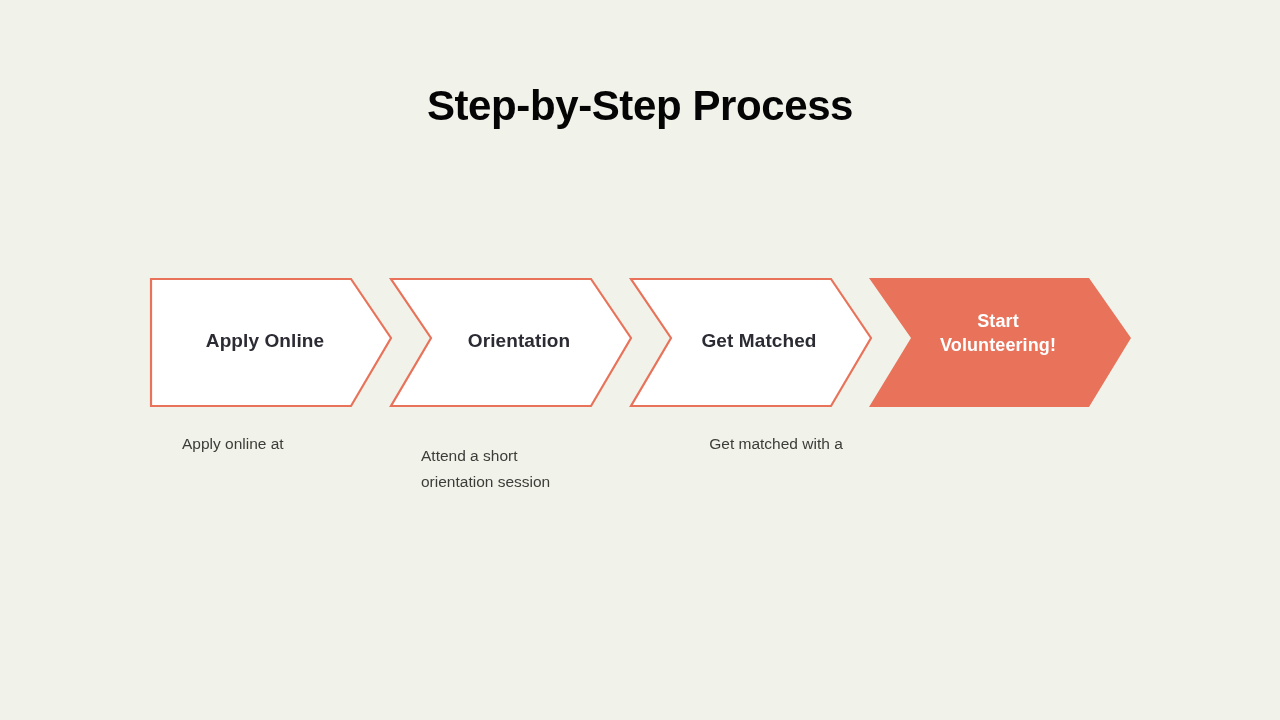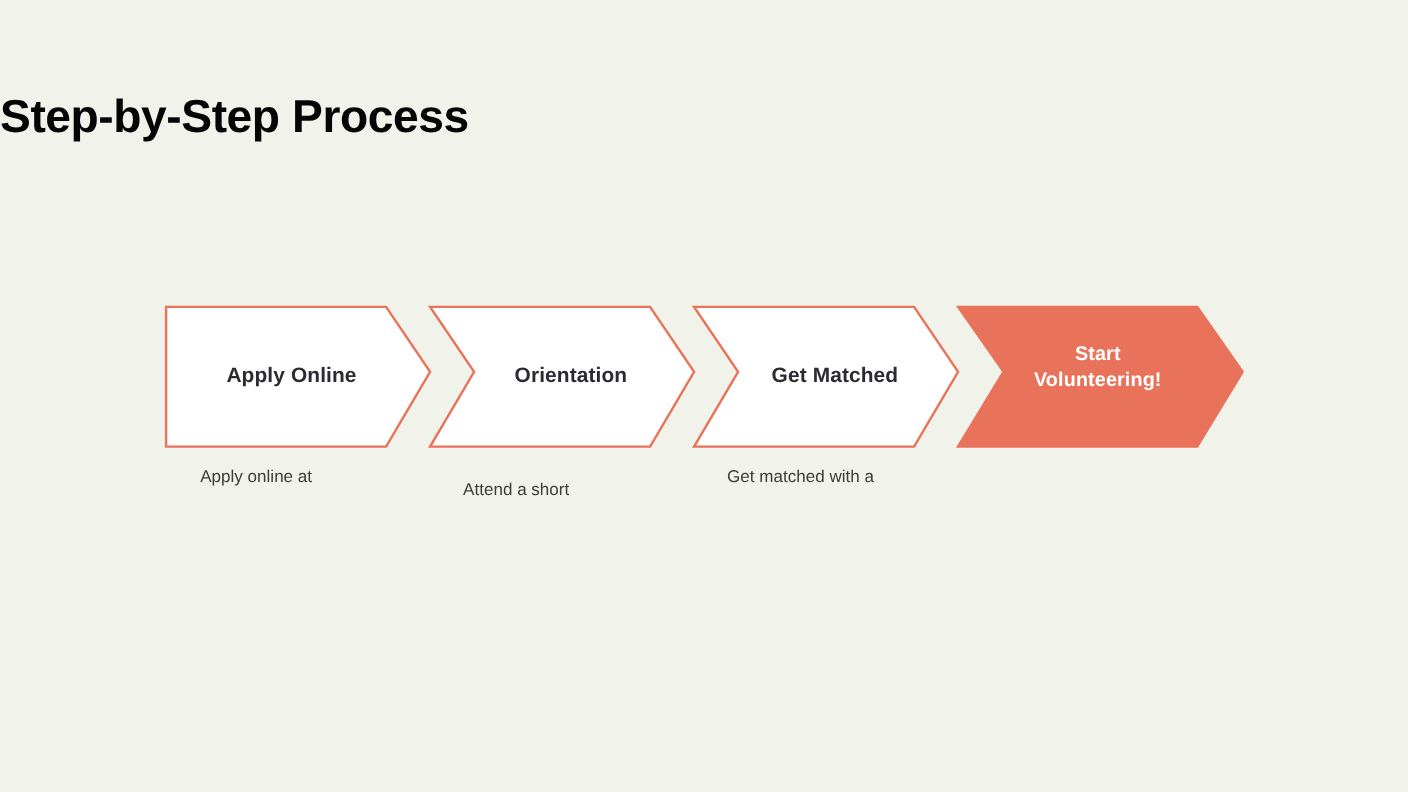--- a/index.html
+++ b/index.html
@@ -14,21 +14,21 @@
     overflow: hidden;
     position: relative;
   }
 
   
   #slide-title {
     position: absolute;
     top: 83px;
     left: 0;
     width: 1280px;
-    text-align: left;
+    text-align: center;
     font-size: 42px;
     font-weight: bold;
     color: #050505;
     letter-spacing: -0.4px;
     line-height: 1.1;
   }
 
   
   #process-flow {
     position: absolute;
@@ -56,39 +56,39 @@
     font-weight: bold;
     fill: #FFFFFF;
     text-anchor: middle;
     letter-spacing: 0.1px;
   }
 
   
   #captions {
     position: absolute;
     left: 0;
-    top: 421px;
+    top: 431px;
     width: 1280px;
     height: 110px;
   }
   .caption {
     position: absolute;
     top: 0;
     font-size: 15.5px;
     line-height: 25.5px;
     color: #3C3C38;
     font-weight: normal;
   }
   .caption-line {
     display: block;
     white-space: nowrap;
   }
   #caption-0 { left: 182px; width: 220px; }
   #caption-1 { left: 421px; width: 220px; margin-top: 12px; }
-  #caption-2 { left: 661px; width: 230px; }
+  #caption-2 { left: 661px; width: 230px; text-align: center; }
 </style>
 </head>
 <body>
 
 <div id="slide-title">Step-by-Step Process</div>
 
 <div id="process-flow">
   <svg id="chevron-svg" width="1280" height="145" viewBox="0 0 1280 145" xmlns="http://www.w3.org/2000/svg">
 
     <g>
@@ -115,19 +115,20 @@
 </div>
 
 <div id="captions">
 
   <div class="caption" id="caption-0">
     <span class="caption-line">Apply online at</span>
   </div>
 
   <div class="caption" id="caption-1">
     <span class="caption-line">Attend a short</span>
+    <span class="caption-line">orientation session</span>
   </div>
 
   <div class="caption" id="caption-2">
     <span class="caption-line">Get matched with a</span>
   </div>
 
 </div>
 
 </body></html>

